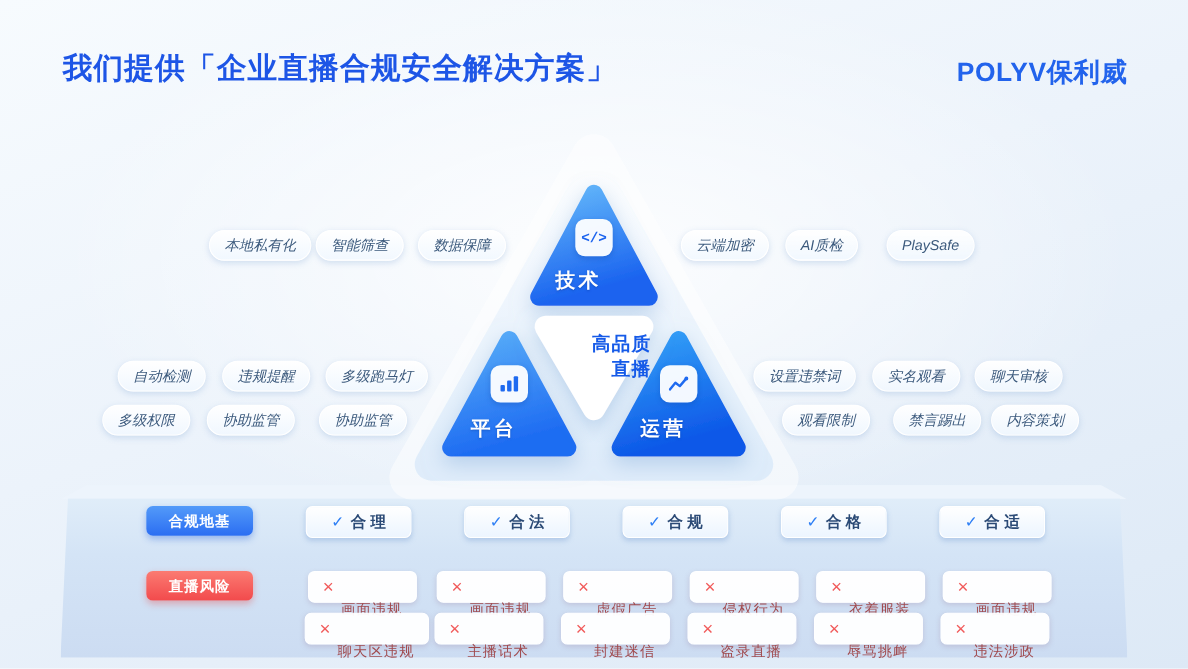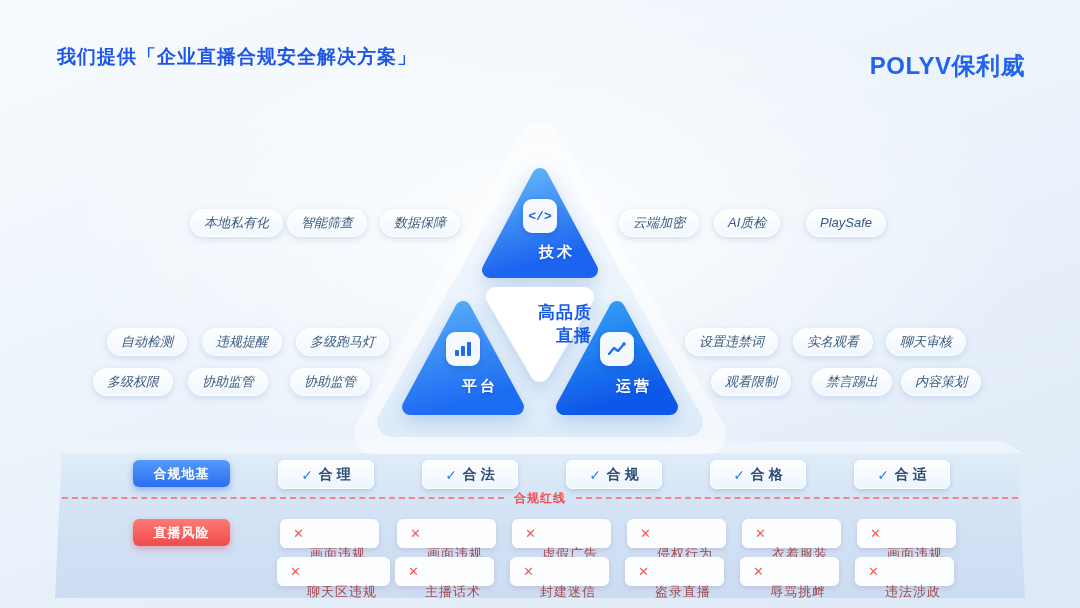--- a/index.html
+++ b/index.html
@@ -5,21 +5,21 @@
   html,body{margin:0;padding:0;}
   body{font-family:"Liberation Sans","DejaVu Sans",sans-serif;}
   .stage{
     position:relative;width:1080px;height:608px;overflow:hidden;
     background:
       radial-gradient(ellipse 700px 360px at 50% 38%, rgba(255,255,255,0.85), rgba(255,255,255,0) 70%),
       linear-gradient(160deg,#f7fbfe 0%,#ecf3fb 45%,#dde9f6 100%);
   }
   .title{
     position:absolute;left:57px;top:44px;
-    font-size:19px;font-weight:800;color:#1d55e6;letter-spacing:1px;
+    font-size:27px;font-weight:800;color:#1d55e6;letter-spacing:1px;
   }
   .logo{
     position:absolute;right:55px;top:50px;
     font-size:24px;font-weight:900;color:#2263ec;letter-spacing:0.5px;
   }
   
   .slab-top{
     position:absolute;left:55px;top:441px;width:970px;height:13px;
     background:#edf4fc;
     -webkit-clip-path:polygon(2.5% 0,97.5% 0,100% 100%,0 100%);
@@ -34,22 +34,22 @@
   
   .pyramid-svg{position:absolute;left:0;top:0;}
   .node-icon{
     position:absolute;width:34px;height:34px;border-radius:9px;
     background:rgba(255,255,255,0.95);
     display:flex;align-items:center;justify-content:center;
     box-shadow:0 2px 5px rgba(15,70,170,0.3);
   }
   .code-glyph{font-family:"Liberation Mono","DejaVu Sans Mono",monospace;font-size:13px;font-weight:bold;color:#1b63ee;}
   .node-label{
-    position:absolute;width:70px;text-align:right;color:#ffffff;
-    font-size:15px;font-weight:700;letter-spacing:3px;
+    position:absolute;width:70px;text-align:left;color:#ffffff;
+    font-size:18px;font-weight:700;letter-spacing:3px;
     text-shadow:0 1px 2px rgba(0,40,120,0.35);
   }
   .center-title{
     position:absolute;left:488px;top:301px;width:104px;text-align:right;
     color:#155ae8;font-weight:800;font-size:17px;line-height:23px;letter-spacing:1px;
   }
   
   .tag{
     position:absolute;height:26px;line-height:26px;padding:0 13px;
     background:linear-gradient(180deg,rgba(255,255,255,0.97),rgba(241,248,255,0.88));
@@ -204,25 +204,20 @@
   </div>
   <div class="check-pill" style="left:710px">
     <span class="tick">✓</span>
     <span class="lbl">合格</span>
   </div>
   <div class="check-pill" style="left:854px">
     <span class="tick">✓</span>
     <span class="lbl">合适</span>
   </div>
 
-  <div class="redline">
-    <div class="dash"></div>
-    <div class="lbl">合规红线</div>
-    <div class="dash"></div>
-  </div>
 
   <div class="btn btn-red">直播风险</div>
 
   <div class="risk-pill" style="left:280px;top:519px">
     <span class="x">✕</span>
     <span class="lbl">画面违规</span>
   </div>
   <div class="risk-pill" style="left:397px;top:519px">
     <span class="x">✕</span>
     <span class="lbl">画面违规</span>

